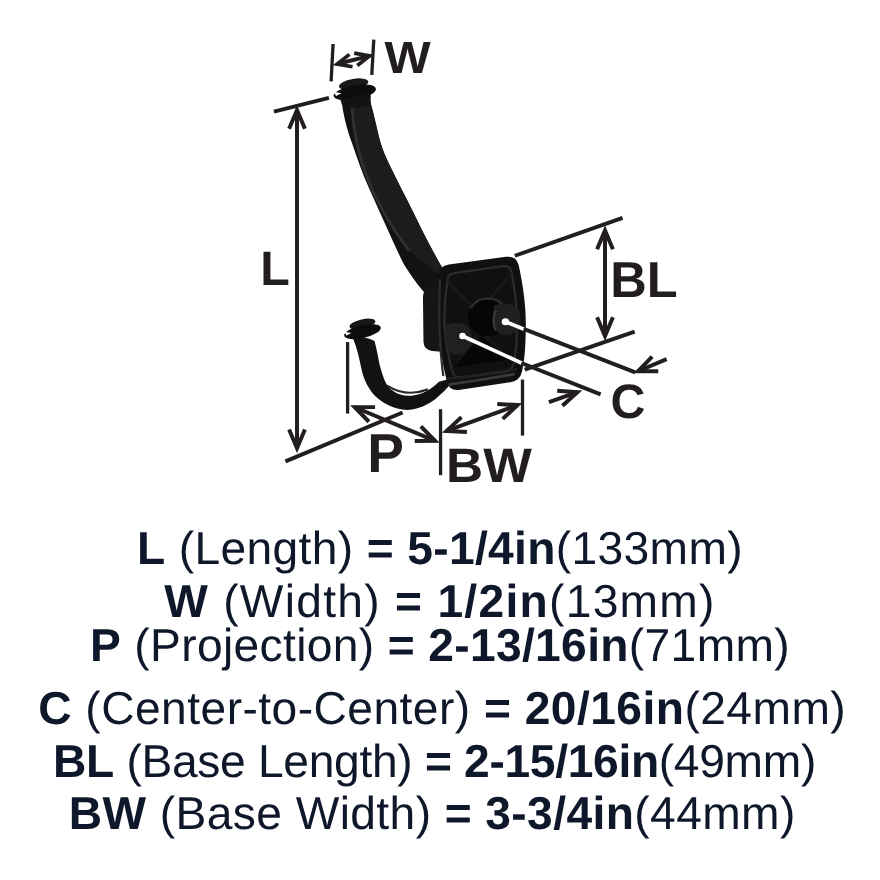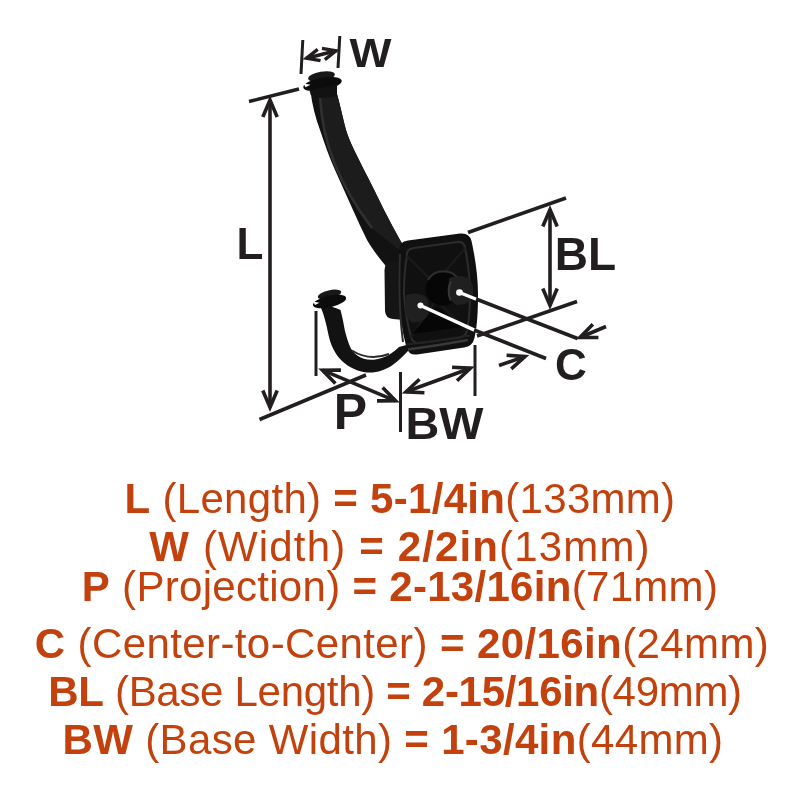--- a/index.html
+++ b/index.html
@@ -1,20 +1,20 @@
 <!DOCTYPE html>
 <html><head>
 <meta charset="utf-8">
 <style>
   html,body{margin:0;padding:0;background:#fff;}
   *{-webkit-font-smoothing:antialiased;}
   #page{position:relative;width:800px;height:800px;background:#fff;overflow:hidden;
         font-family:"Liberation Sans", sans-serif;}
   .spec{position:absolute;left:0;width:800px;text-align:center;white-space:nowrap;
-        font-size:42px;line-height:42px;color:#c2410c;font-weight:normal;}
+        font-size:42px;line-height:42px;color:#0f172a;font-weight:normal;}
   .spec b{font-weight:bold;}
 </style>
 </head>
 <body>
 <div id="page">
 <svg width="800" height="800" viewBox="0 0 800 800" style="position:absolute;left:0;top:0;">
   <defs>
     <marker id="ah" markerUnits="userSpaceOnUse" markerWidth="44" markerHeight="36" refX="0" refY="0" orient="auto-start-reverse" viewBox="-22 -18 44 36" overflow="visible">
       <path d="M-17,-7.2 L0,0 L-17,7.2" fill="none" stroke="#221e1f" stroke-width="3.6"></path>
     </marker>
@@ -145,18 +145,18 @@
     <text x="370.5" y="66.5" font-size="41" textLength="42" lengthAdjust="spacingAndGlyphs">W</text>
     <text x="250" y="259" font-size="44">L</text>
     <text x="350.5" y="429" font-size="50">P</text>
     <text x="444.5" y="438.5" font-size="44" textLength="78" lengthAdjust="spacingAndGlyphs">BW</text>
     <text x="585.5" y="270" font-size="46">BL</text>
     <text x="571" y="380" font-size="44">C</text>
   </g>
 </svg>
 
 <div class="spec" style="top:478px;letter-spacing:0.3px;"><b>L</b> (Length) <b>= 5-1/4in</b>(133mm)</div>
-<div class="spec" style="top:526px;letter-spacing:1.15px;"><b>W</b> (Width) <b>= 2/2in</b>(13mm)</div>
+<div class="spec" style="top:526px;letter-spacing:1.15px;"><b>W</b> (Width) <b>= 1/2in</b>(13mm)</div>
 <div class="spec" style="top:566px;letter-spacing:0.3px;"><b>P</b> (Projection) <b>= 2-13/16in</b>(71mm)</div>
 <div class="spec" style="top:623px;letter-spacing:0.4px;margin-left:2px;"><b>C</b> (Center-to-Center) <b>= 20/16in</b>(24mm)</div>
 <div class="spec" style="top:671px;letter-spacing:-0.3px;margin-left:-5px;"><b>BL</b> (Base Length) <b>= 2-15/16in</b>(49mm)</div>
-<div class="spec" style="top:719px;letter-spacing:0.35px;margin-left:-7px;"><b>BW</b> (Base Width) <b>= 1-3/4in</b>(44mm)</div>
+<div class="spec" style="top:719px;letter-spacing:0.35px;margin-left:-7px;"><b>BW</b> (Base Width) <b>= 3-3/4in</b>(44mm)</div>
 </div>
 
 </body></html>

